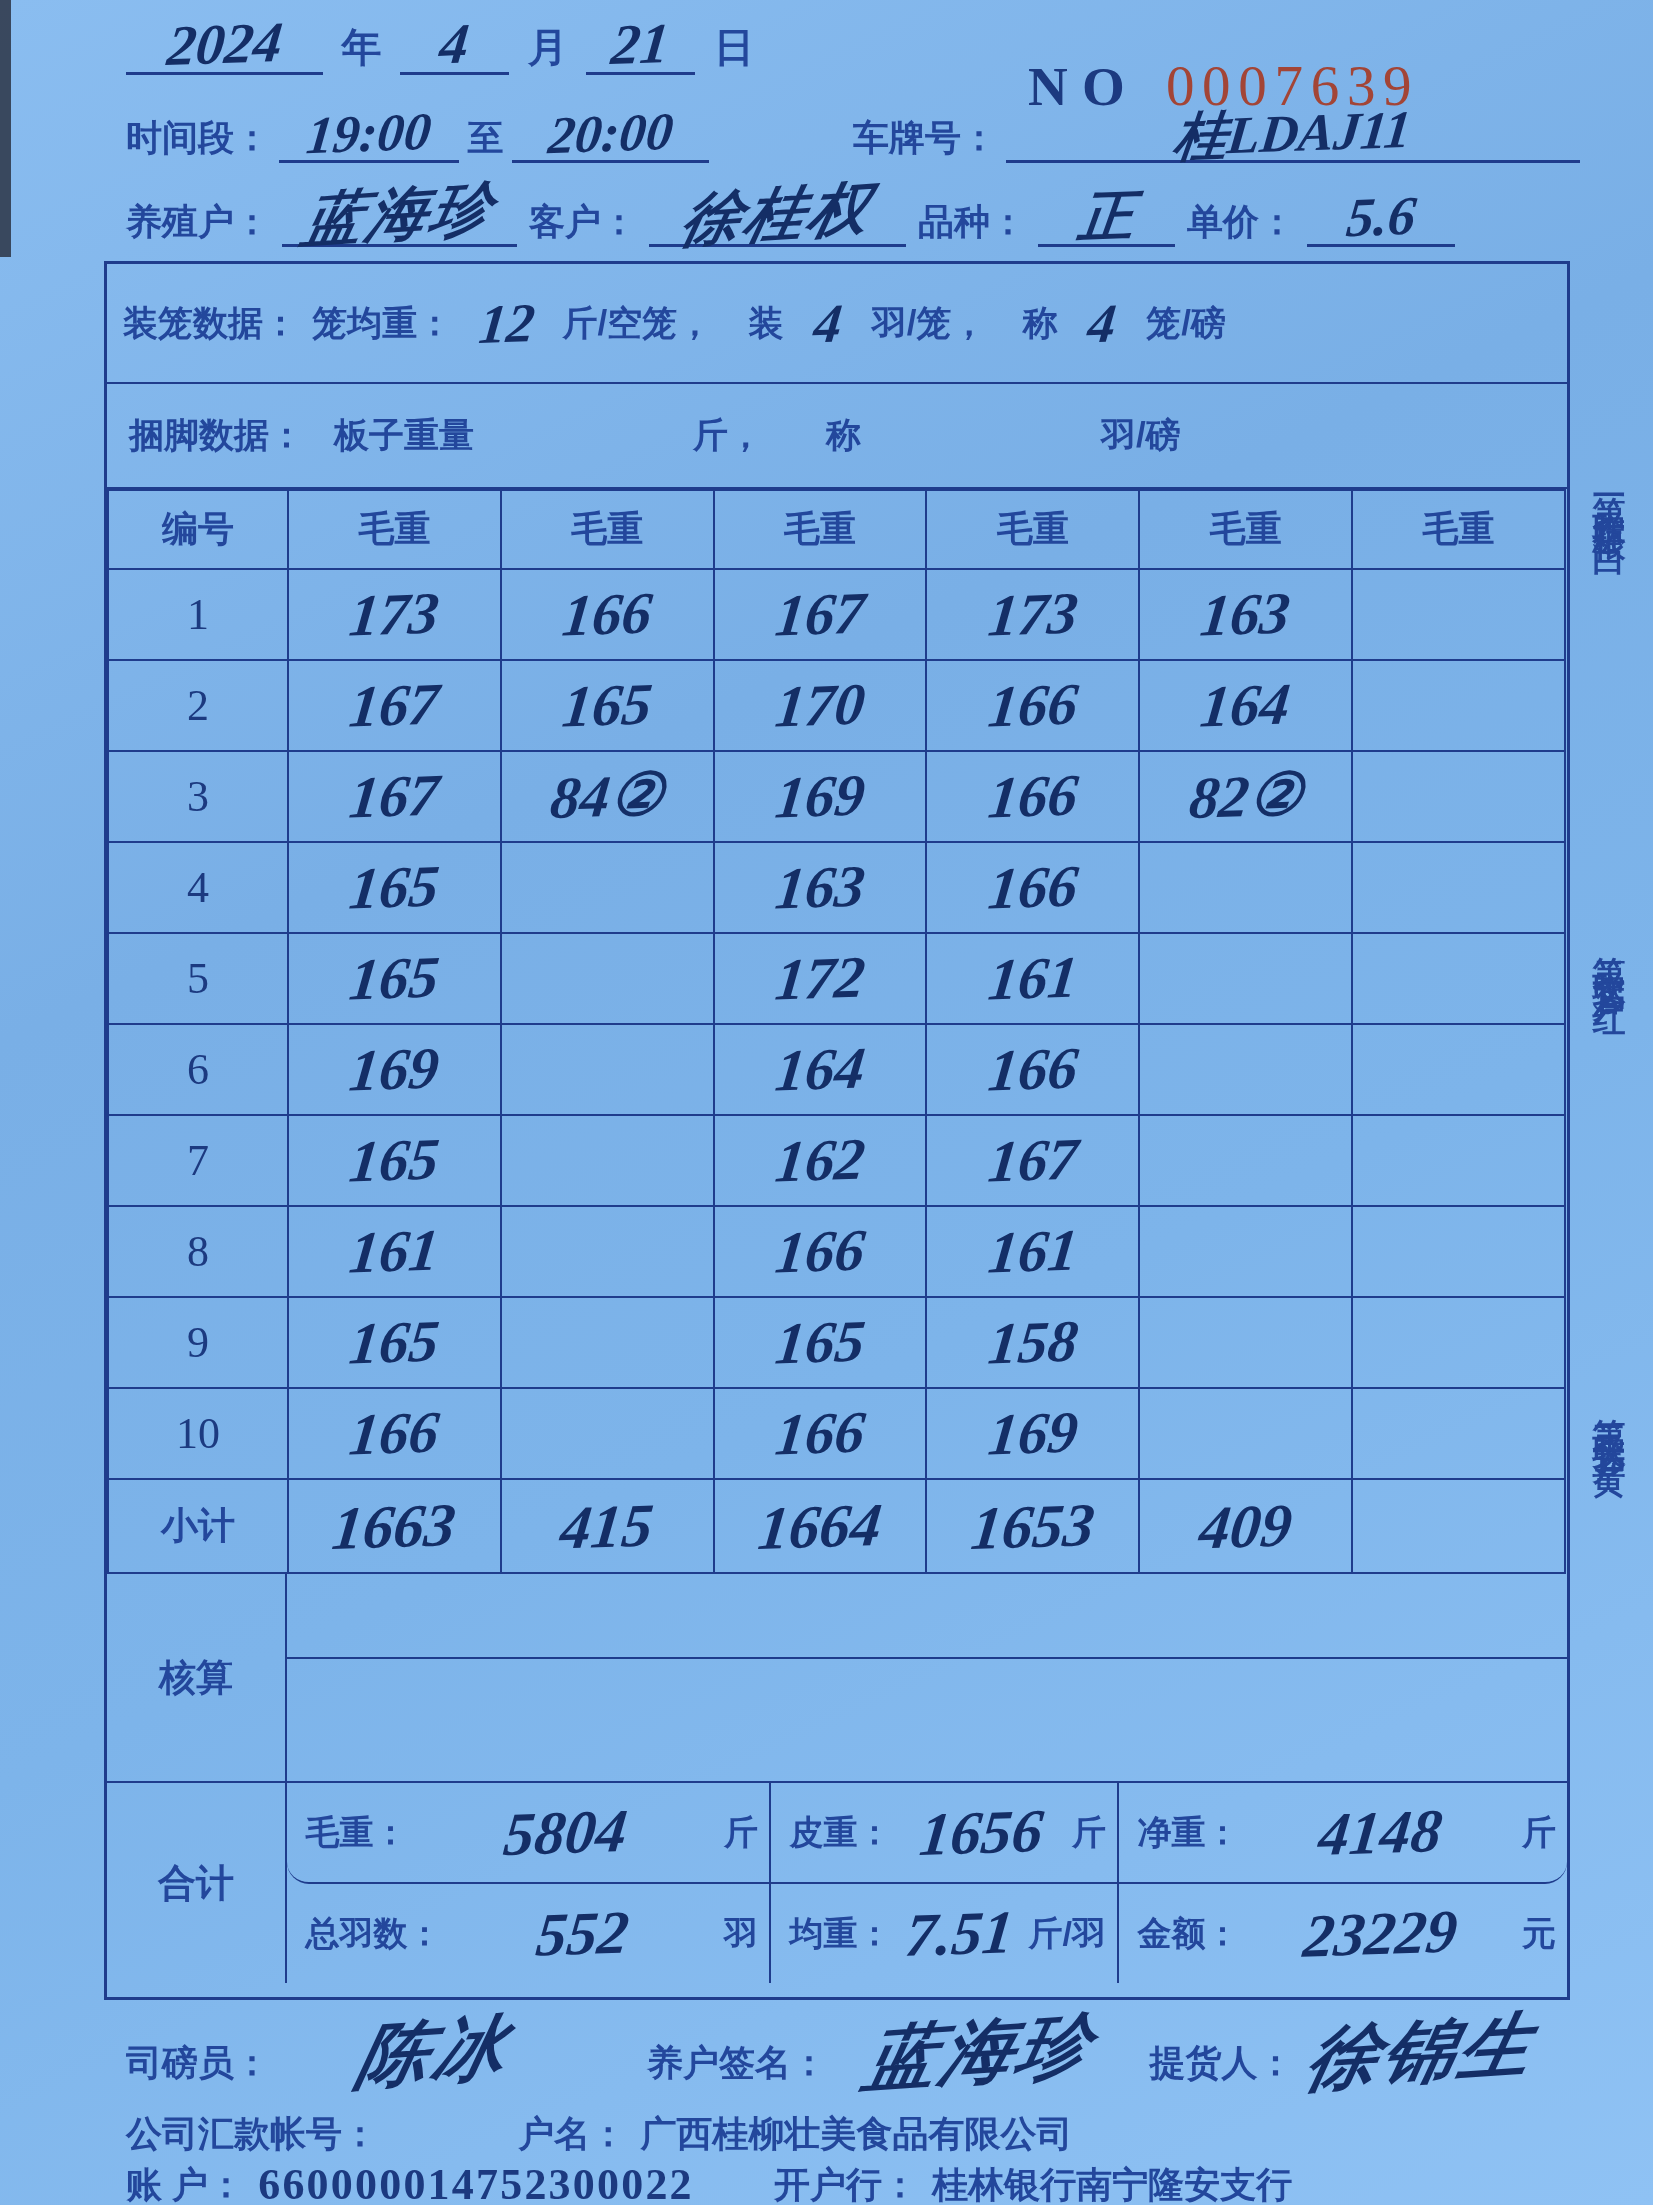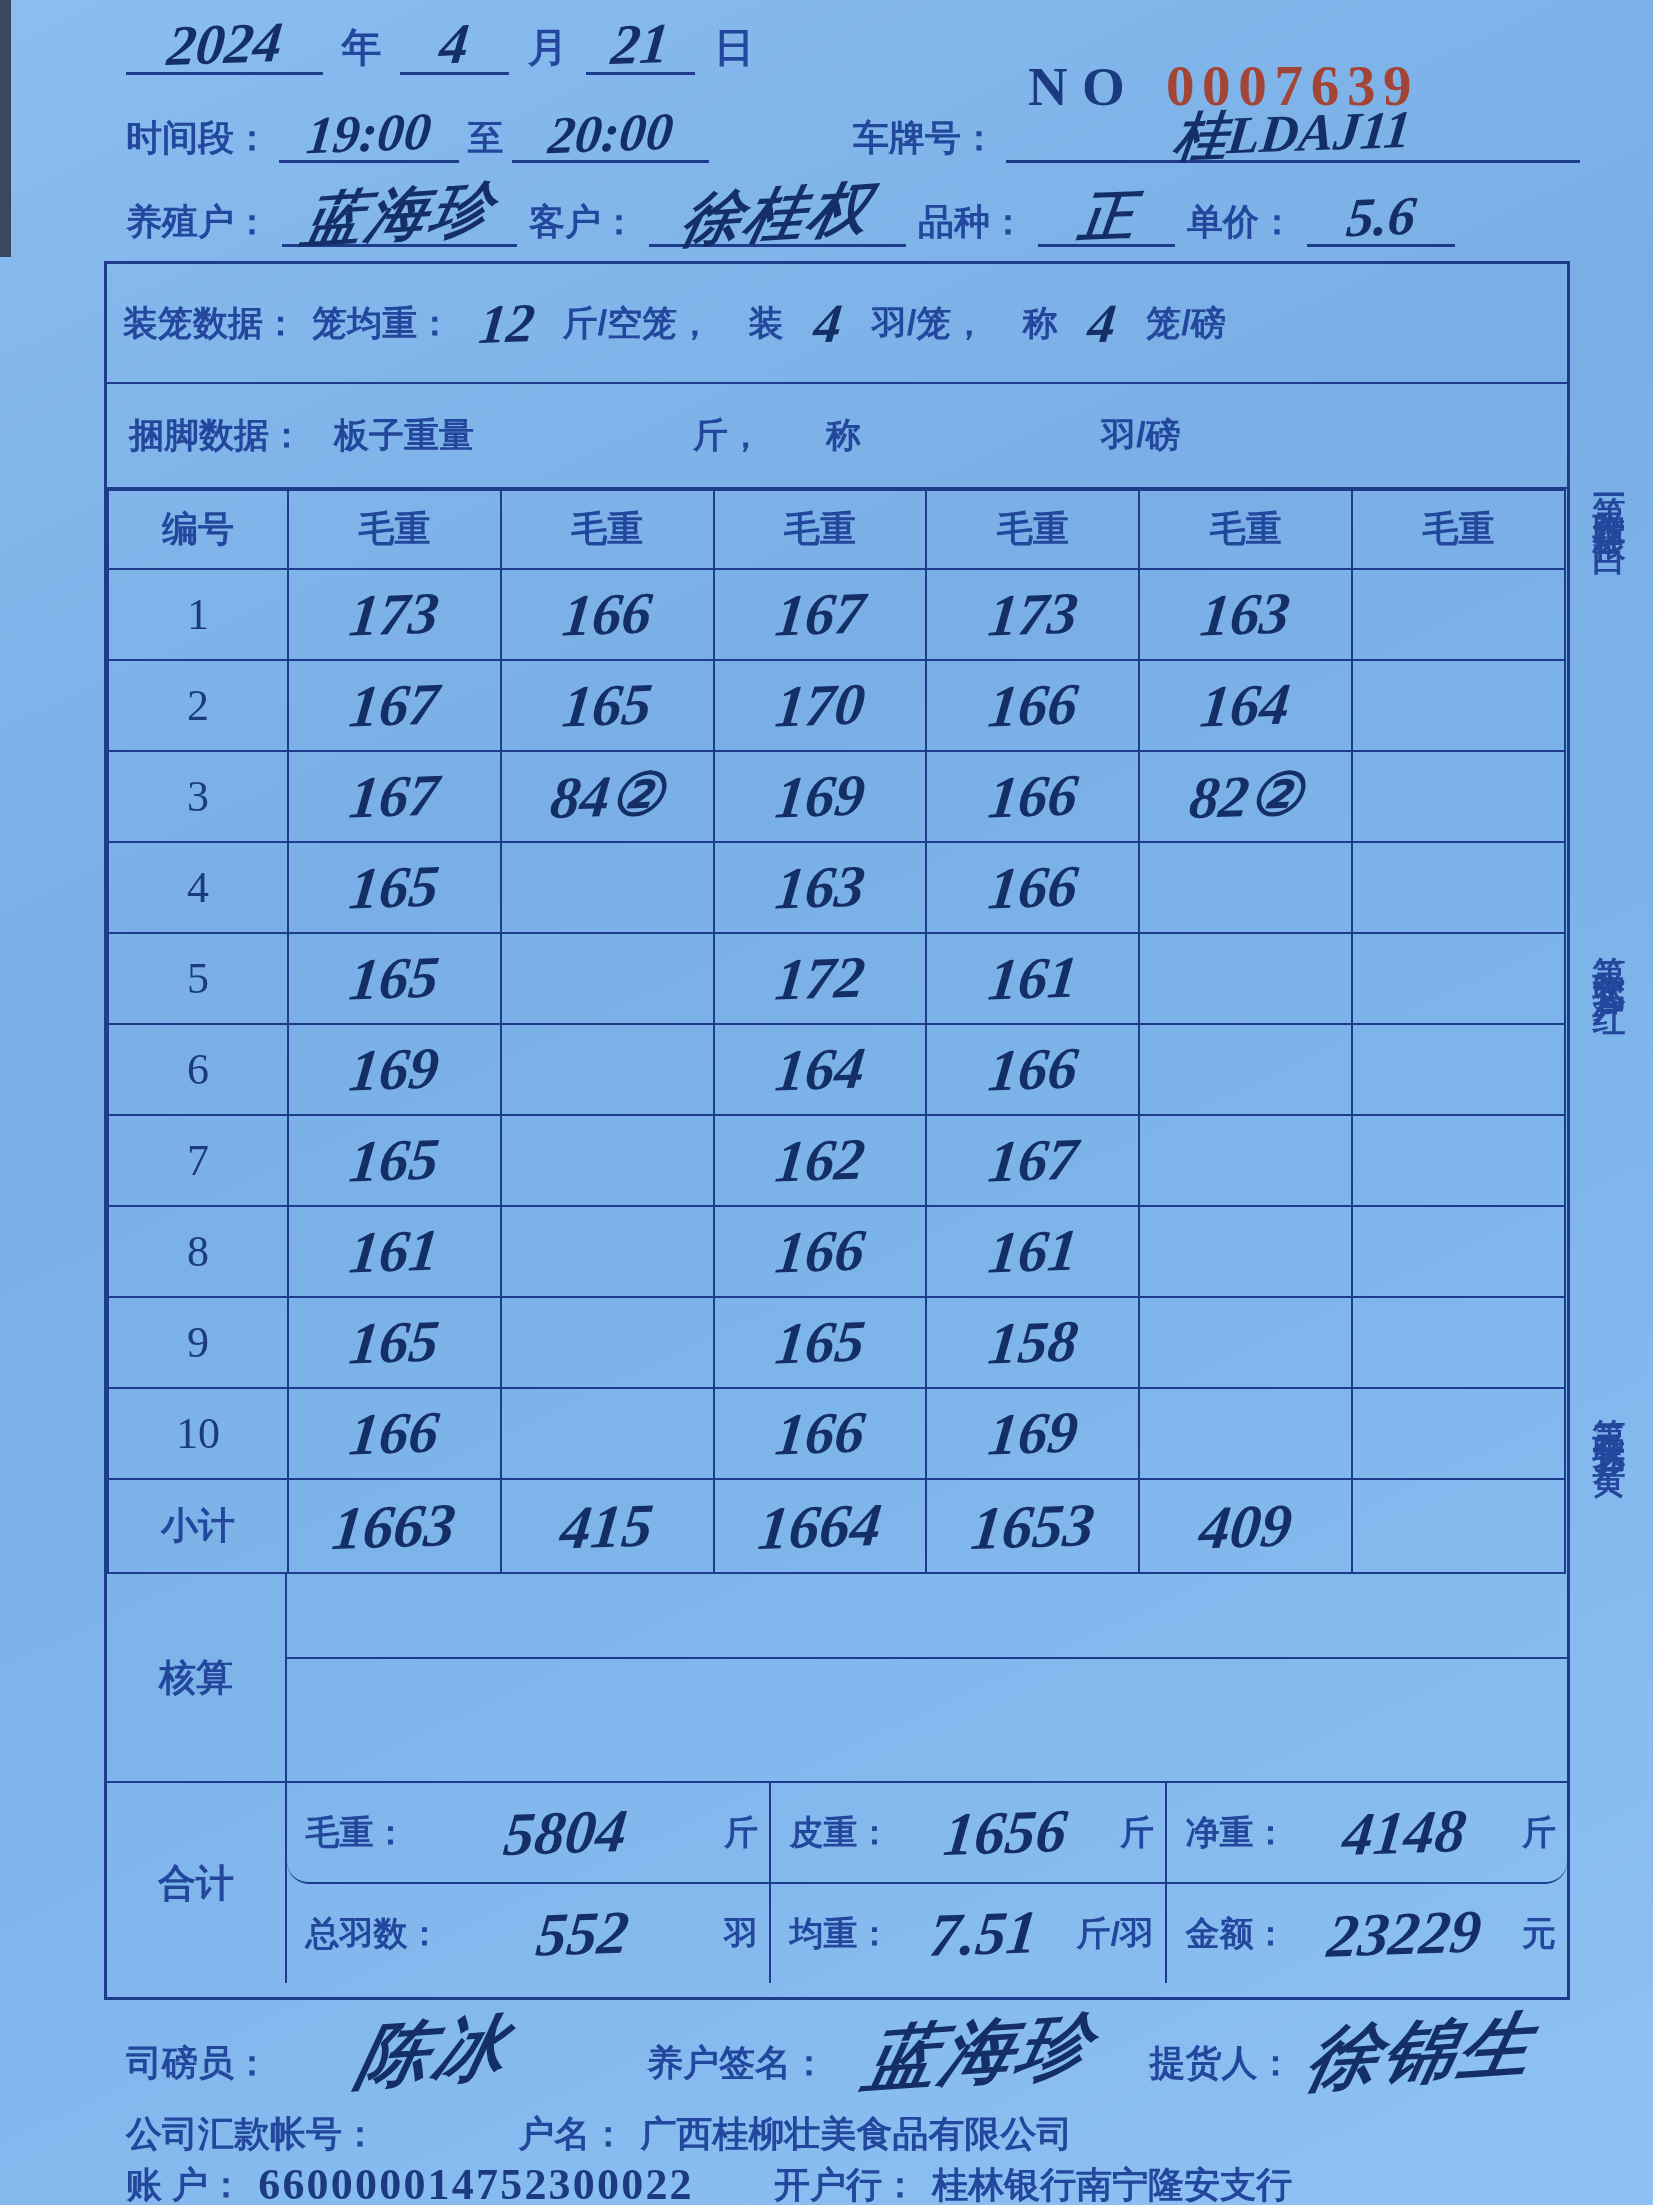--- a/index.html
+++ b/index.html
@@ -15,21 +15,21 @@
     color:#142e66;display:inline-block;transform:skewX(-8deg) rotate(-2deg);
     line-height:1;
   }
   .sig{transform:skewX(-16deg) rotate(-4deg);letter-spacing:3.3px;}
   .ul{display:inline-block;border-bottom:3.3px solid #1f3c8c;text-align:center;line-height:1.05;}
   .flexline{display:flex;align-items:flex-end;}
   
   #photo-edge{left:0;top:0;width:11px;height:257px;background:#2b3444;opacity:.85;}
   
   #serial-no{font-family:"Liberation Serif",serif;font-size:55px;letter-spacing:14.2px;color:#1c3a80;font-weight:bold;}
-  #serial-digits{font-family:"Liberation Serif",serif;font-size:57px;letter-spacing:7.7px;color:#a34536;font-weight:bold;}
+  #serial-digits{font-family:"Liberation Serif",serif;font-size:57px;letter-spacing:7.7px;color:#a34536;font-weight:normal;}
   
   #main-box{
     left:104px;top:261px;width:1466px;height:1739px;
     border:3.3px solid #1f3c8c;box-sizing:border-box;
   }
   .box-row{box-sizing:border-box;border-bottom:2.7px solid #1f3c8c;display:flex;align-items:center;font-size:35px;font-weight:bold;}
   #cage-row{height:120px;padding-left:16px;gap:14.2px;}
   #tie-row{height:105px;padding-left:22px;gap:30px;}
   table{border-collapse:collapse;table-layout:fixed;width:1459px;}
   th,td{border:2.2px solid #1f3c8c;padding:0;text-align:center;overflow:visible;}
@@ -47,21 +47,21 @@
   #check-body{flex:1;display:flex;flex-direction:column;}
   #check-sub-top{height:85px;box-sizing:border-box;border-bottom:2.2px solid #1f3c8c;}
   
   #total-sec{height:200px;display:flex;box-sizing:border-box;}
   #total-label-cell{width:180px;box-sizing:border-box;border-right:2.2px solid #1f3c8c;display:flex;align-items:center;justify-content:center;font-size:38px;font-weight:bold;}
   #total-body{flex:1;display:flex;flex-direction:column;}
   .total-row{flex:1;display:flex;box-sizing:border-box;border-radius:22px;}
   .total-row.first{border-bottom:2.2px solid #1f3c8c;}
   .tcell{box-sizing:border-box;border-right:2.2px solid #1f3c8c;display:flex;align-items:center;padding:0 11px 0 18.6px;font-size:34px;font-weight:bold;gap:7.7px;}
   .tcell:last-child{border-right:none;}
-  .tc1{width:484px;} .tc2{width:396px;} .tc3{flex:1;}
+  .tc1{width:484px;} .tc2{width:348px;} .tc3{flex:1;}
   .tcell .hw{font-size:61px;flex:1;text-align:center;}
   .tcell .unit{font-weight:bold;}
   
   .bottom-line{font-size:36px;font-weight:bold;color:#23479c;}
   .acct{font-family:"Liberation Serif",serif;font-size:44px;letter-spacing:2.2px;font-weight:bold;color:#1c3a80;}
   
   .stub{writing-mode:vertical-rl;font-size:33px;letter-spacing:7.7px;color:#23479c;font-weight:bold;}
 </style>
 </head>
 <body>

